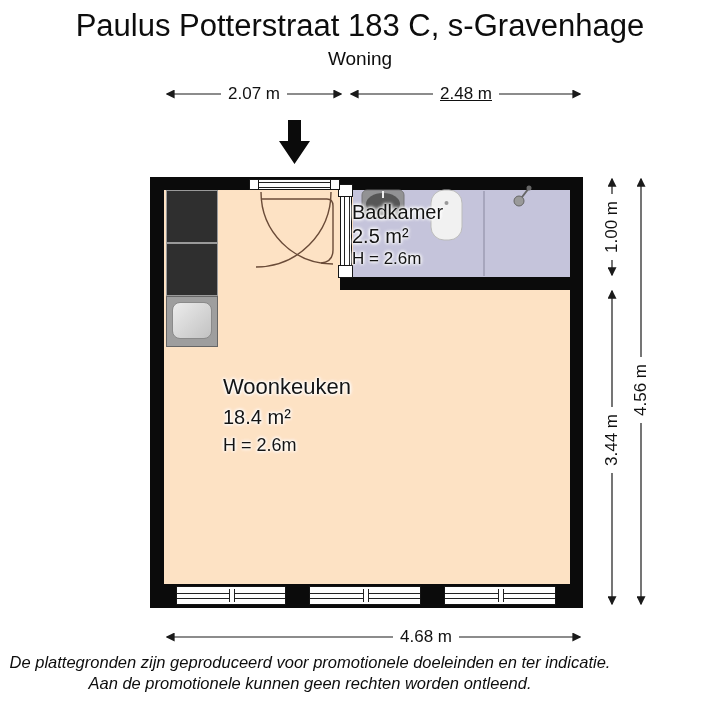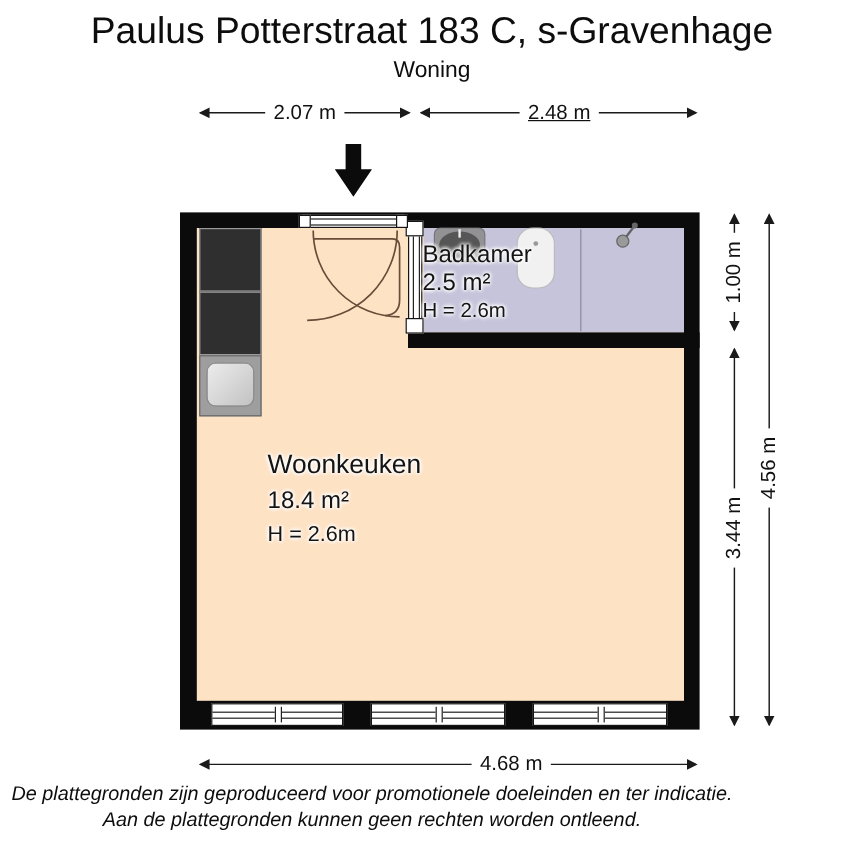--- a/index.html
+++ b/index.html
@@ -147,16 +147,16 @@
     <div class="l3">H = 2.6m</div>
   </div>
   <div class="rlabel" style="left:223px;top:372px;width:300px;">
     <div class="l1">Woonkeuken</div>
     <div class="l2">18.4 m²</div>
     <div class="l3">H = 2.6m</div>
   </div>
 
   <div class="footer">
     <div>De plattegronden zijn geproduceerd voor promotionele doeleinden en ter indicatie.</div>
-    <div>Aan de plattegronden kunnen geen rechten worden ontleend.</div>
+    <div>Aan de promotionele kunnen geen rechten worden ontleend.</div>
   </div>
 
 </div>
 
 </body></html>

